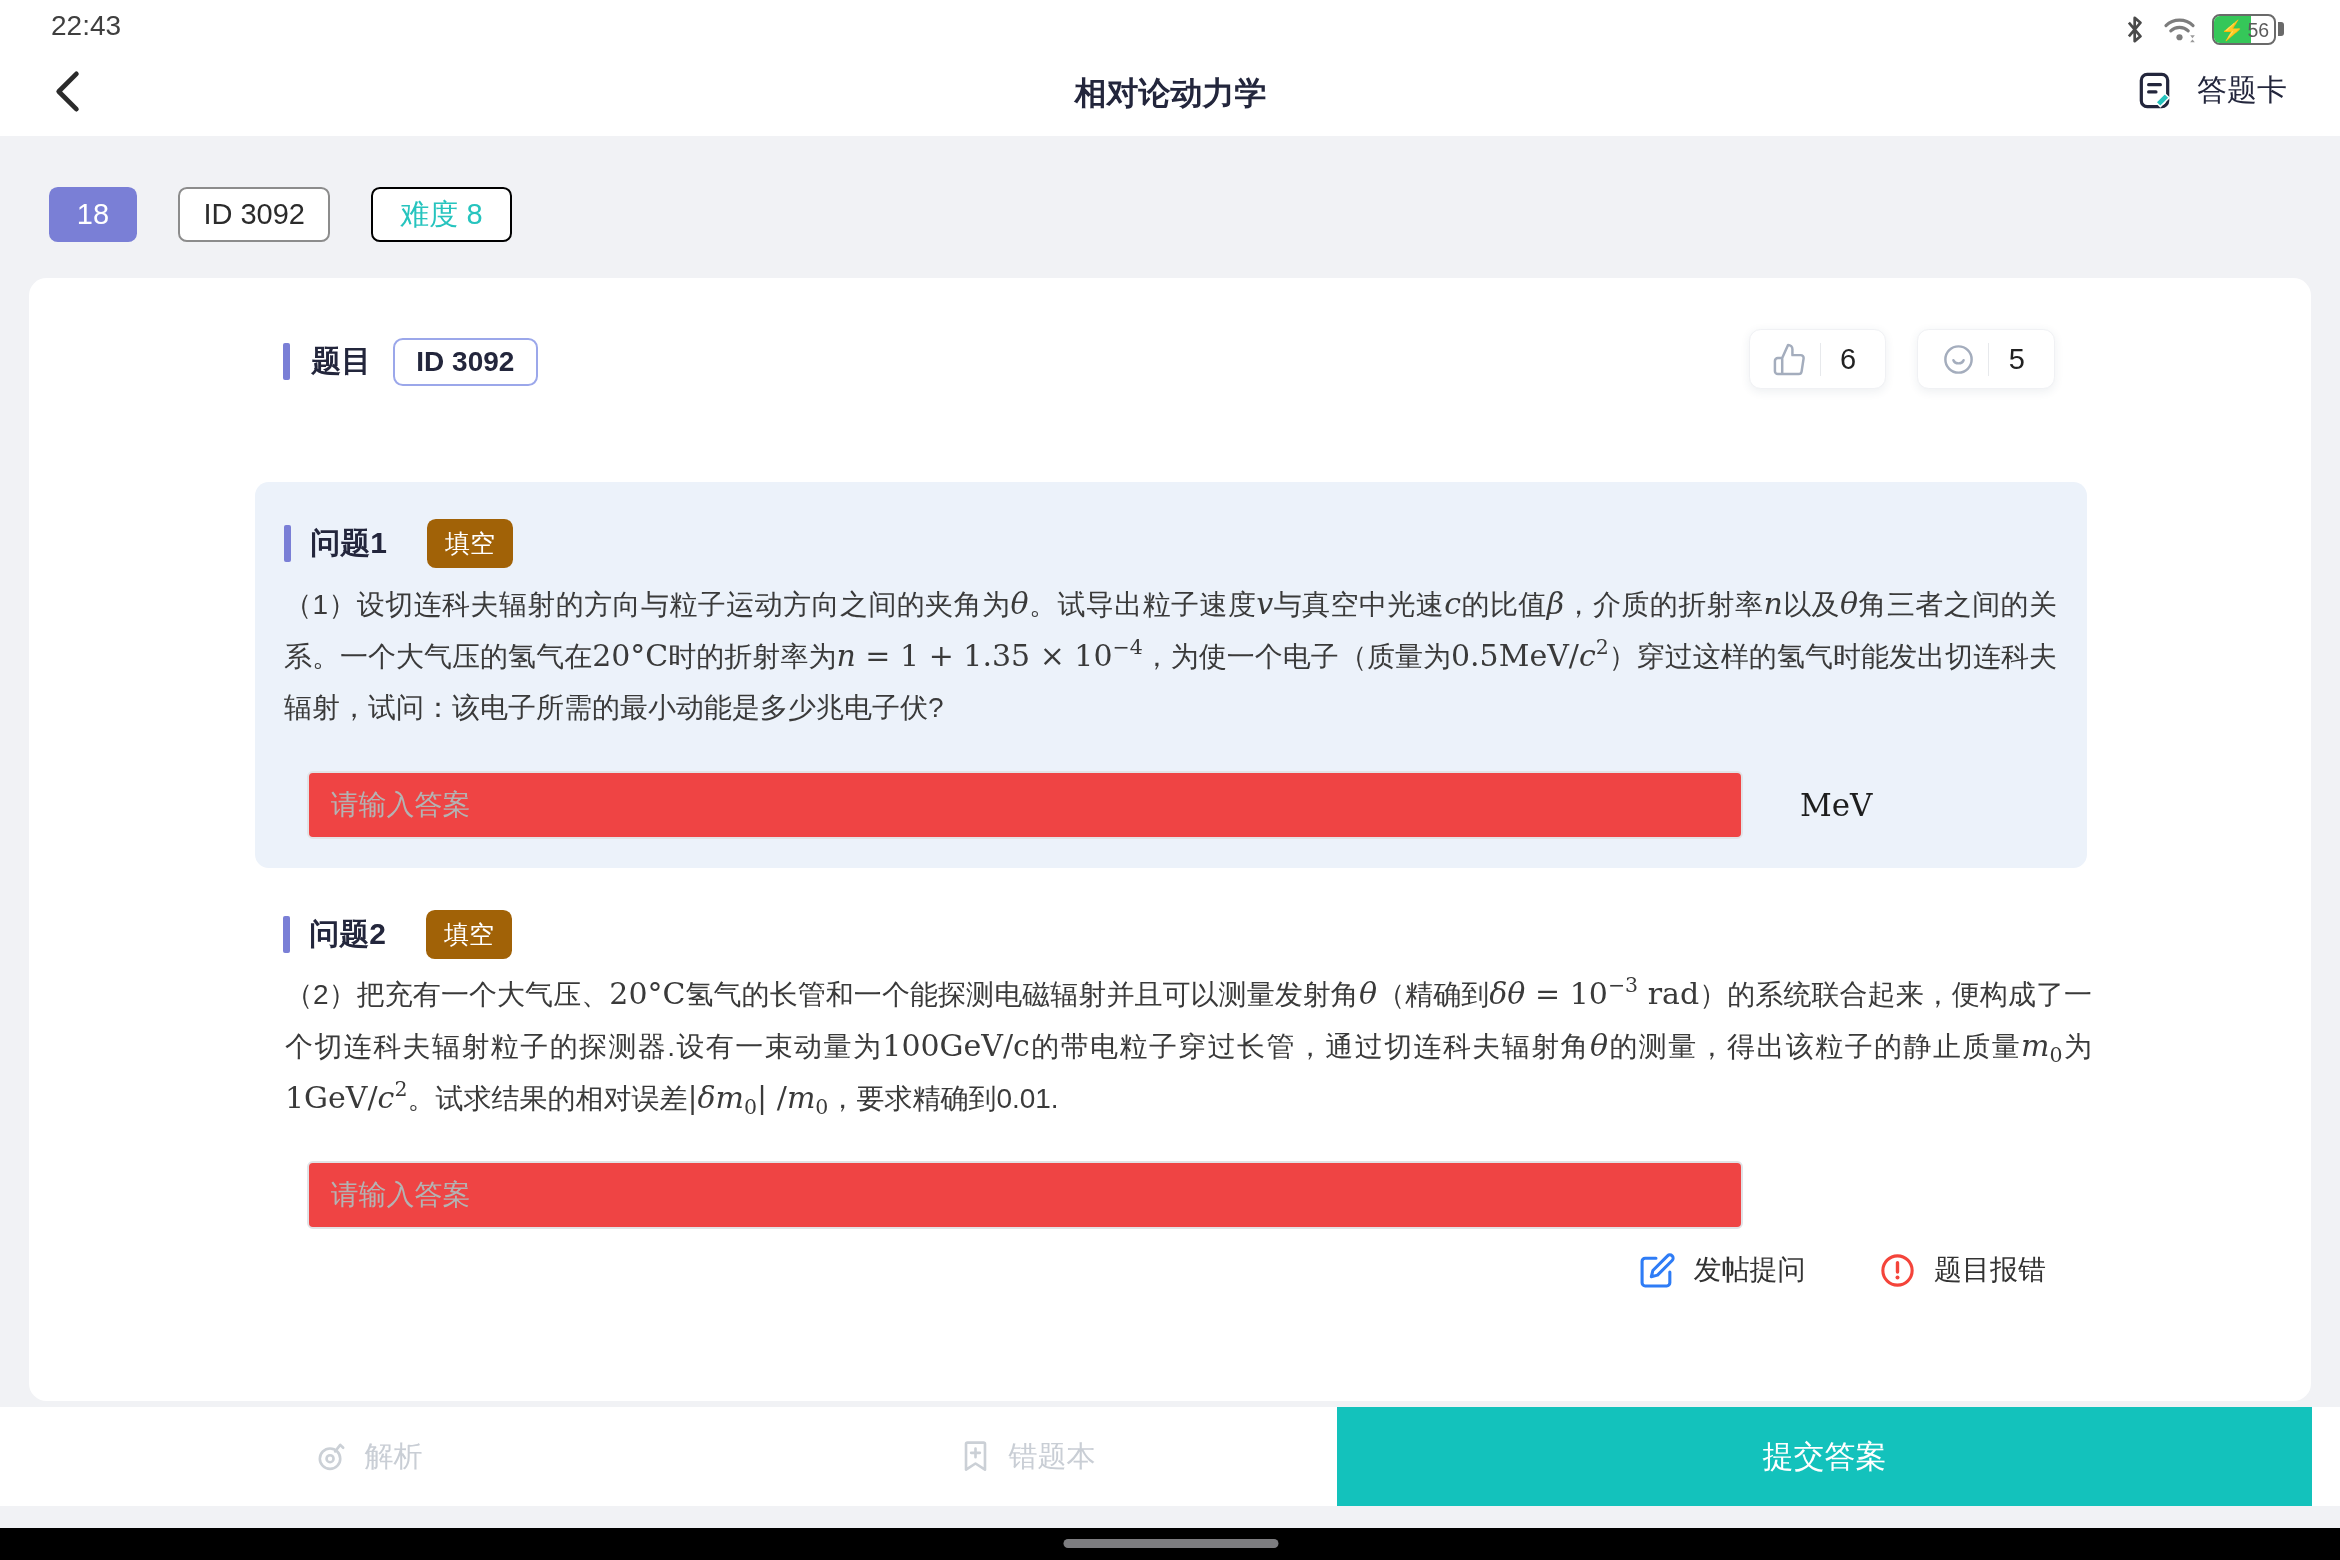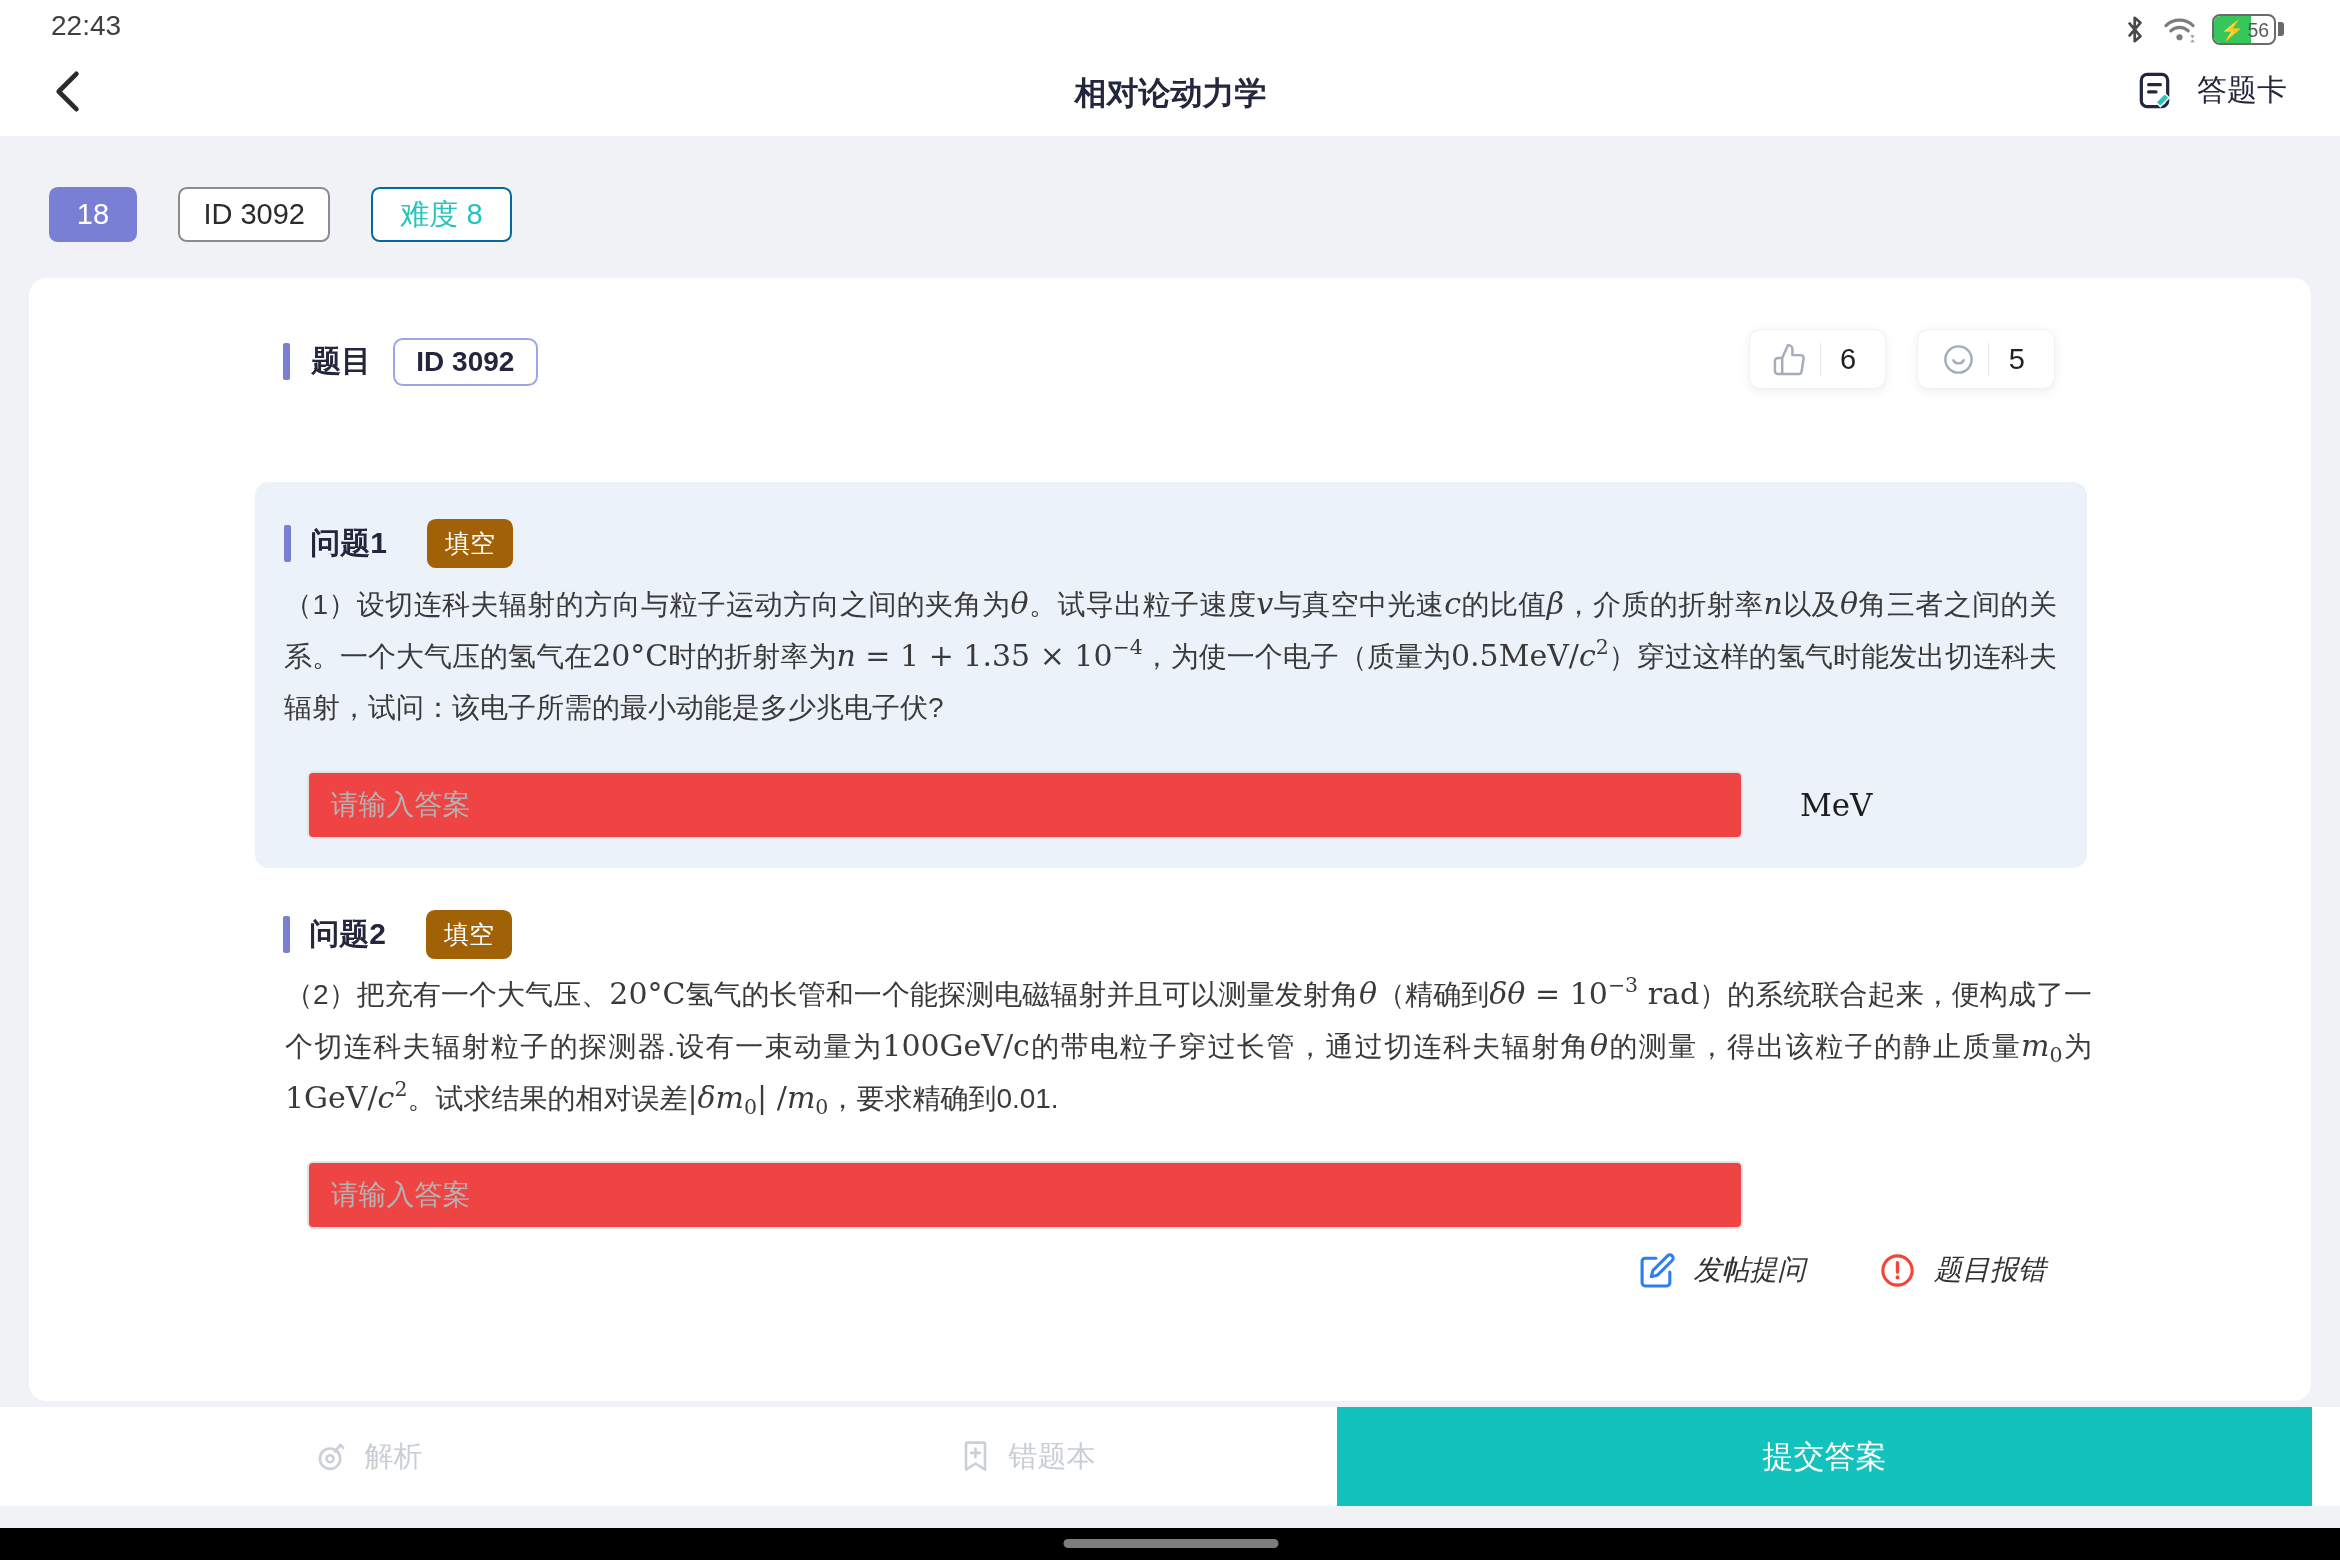--- a/index.html
+++ b/index.html
@@ -22,21 +22,21 @@
   .back-btn { position: absolute; left: 43px; top: 64px; width: 55px; height: 55px; cursor: pointer; }
   .page-title { position: absolute; left: 0; top: 72px; width: 100%; text-align: center; font-size: 32px; font-weight: 700; color: #23263c; }
   .answer-card-btn { position: absolute; right: 54px; top: 70px; display: flex; align-items: center; gap: 22px; cursor: pointer; }
   .answer-card-btn span { font-size: 30px; color: #23263c; }
 
   
   .badge-row { position: absolute; left: 49px; top: 187px; display: flex; gap: 41px; align-items: flex-start; height: 55px; }
   .badge { height: 55px; display: flex; align-items: center; justify-content: center; border-radius: 8.8px; font-size: 29px; }
   .badge-num { width: 88px; background: #7a7fd6; color: #ffffff; }
   .badge-id { background: #ffffff; border: 2px solid #8c8c8c; color: #2b2b2b; padding: 0 23.4px; }
-  .badge-diff { background: #ffffff; border: 2px solid #0369a1; color: #26c4be; padding: 0 27px; }
+  .badge-diff { background: #ffffff; border: 2px solid #000000; color: #26c4be; padding: 0 27px; }
 
   
   .card { position: absolute; left: 29px; top: 278px; width: 2282px; height: 1123px; background: #ffffff; border-radius: 17.6px; }
 
   .q-header { position: absolute; left: 254px; top: 60px; display: flex; align-items: center; gap: 21.5px; }
   .vbar { width: 6.8px; height: 37px; background: #7a7fd6; border-radius: 2px; }
   .sec-label { font-size: 30px; font-weight: 700; color: #23263c; }
   .qid-badge { border: 2px solid #9ba7ea; border-radius: 9.8px; padding: 5.9px 21.5px; font-size: 28px; font-weight: 700; color: #23263c; background: #fff; }
 
   .pills { position: absolute; right: 256px; top: 51px; display: flex; gap: 31px; }
@@ -57,21 +57,21 @@
   .answer-row { position: absolute; left: 52px; top: 289px; display: flex; align-items: center; }
   .answer-input { width: 1436px; height: 68px; border: 2px solid #e2e3e6; border-radius: 5.9px; background: #ef4444; font-size: 28px; color: #333; padding: 0 21.5px; outline: none; font-family: "Liberation Sans", sans-serif; }
   .answer-input::placeholder { color: #b3b3b3; }
   .unit { margin-left: 57px; font-family: "DejaVu Serif", serif; font-size: 31px; color: #1d1d1d; }
 
   
   .p2-header { position: absolute; left: 254px; top: 632px; display: flex; align-items: center; gap: 19.5px; }
   .p2-body { position: absolute; left: 256px; top: 690px; width: 1807px; }
   .answer-row2 { position: absolute; left: 278px; top: 883px; }
 
-  .action-row { position: absolute; right: 265px; top: 973px; display: flex; align-items: center; gap: 74px; font-style: italic; }
+  .action-row { position: absolute; right: 265px; top: 973px; display: flex; align-items: center; gap: 74px; }
   .action-item { display: flex; align-items: center; gap: 17.6px; cursor: pointer; }
   .action-item span { font-size: 28px; color: #333; }
 
   
   .seg-m { font-family: "DejaVu Serif", serif; font-style: italic; font-size: 30px; }
   .seg-r { font-family: "DejaVu Serif", serif; font-size: 30px; }
   sup.seg-sup { font-family: "DejaVu Serif", serif; font-size: 20.5px; line-height: 0; vertical-align: 11.7px; }
   sub.seg-sub { font-family: "DejaVu Serif", serif; font-size: 20.5px; line-height: 0; vertical-align: -5.9px; }
 
   

